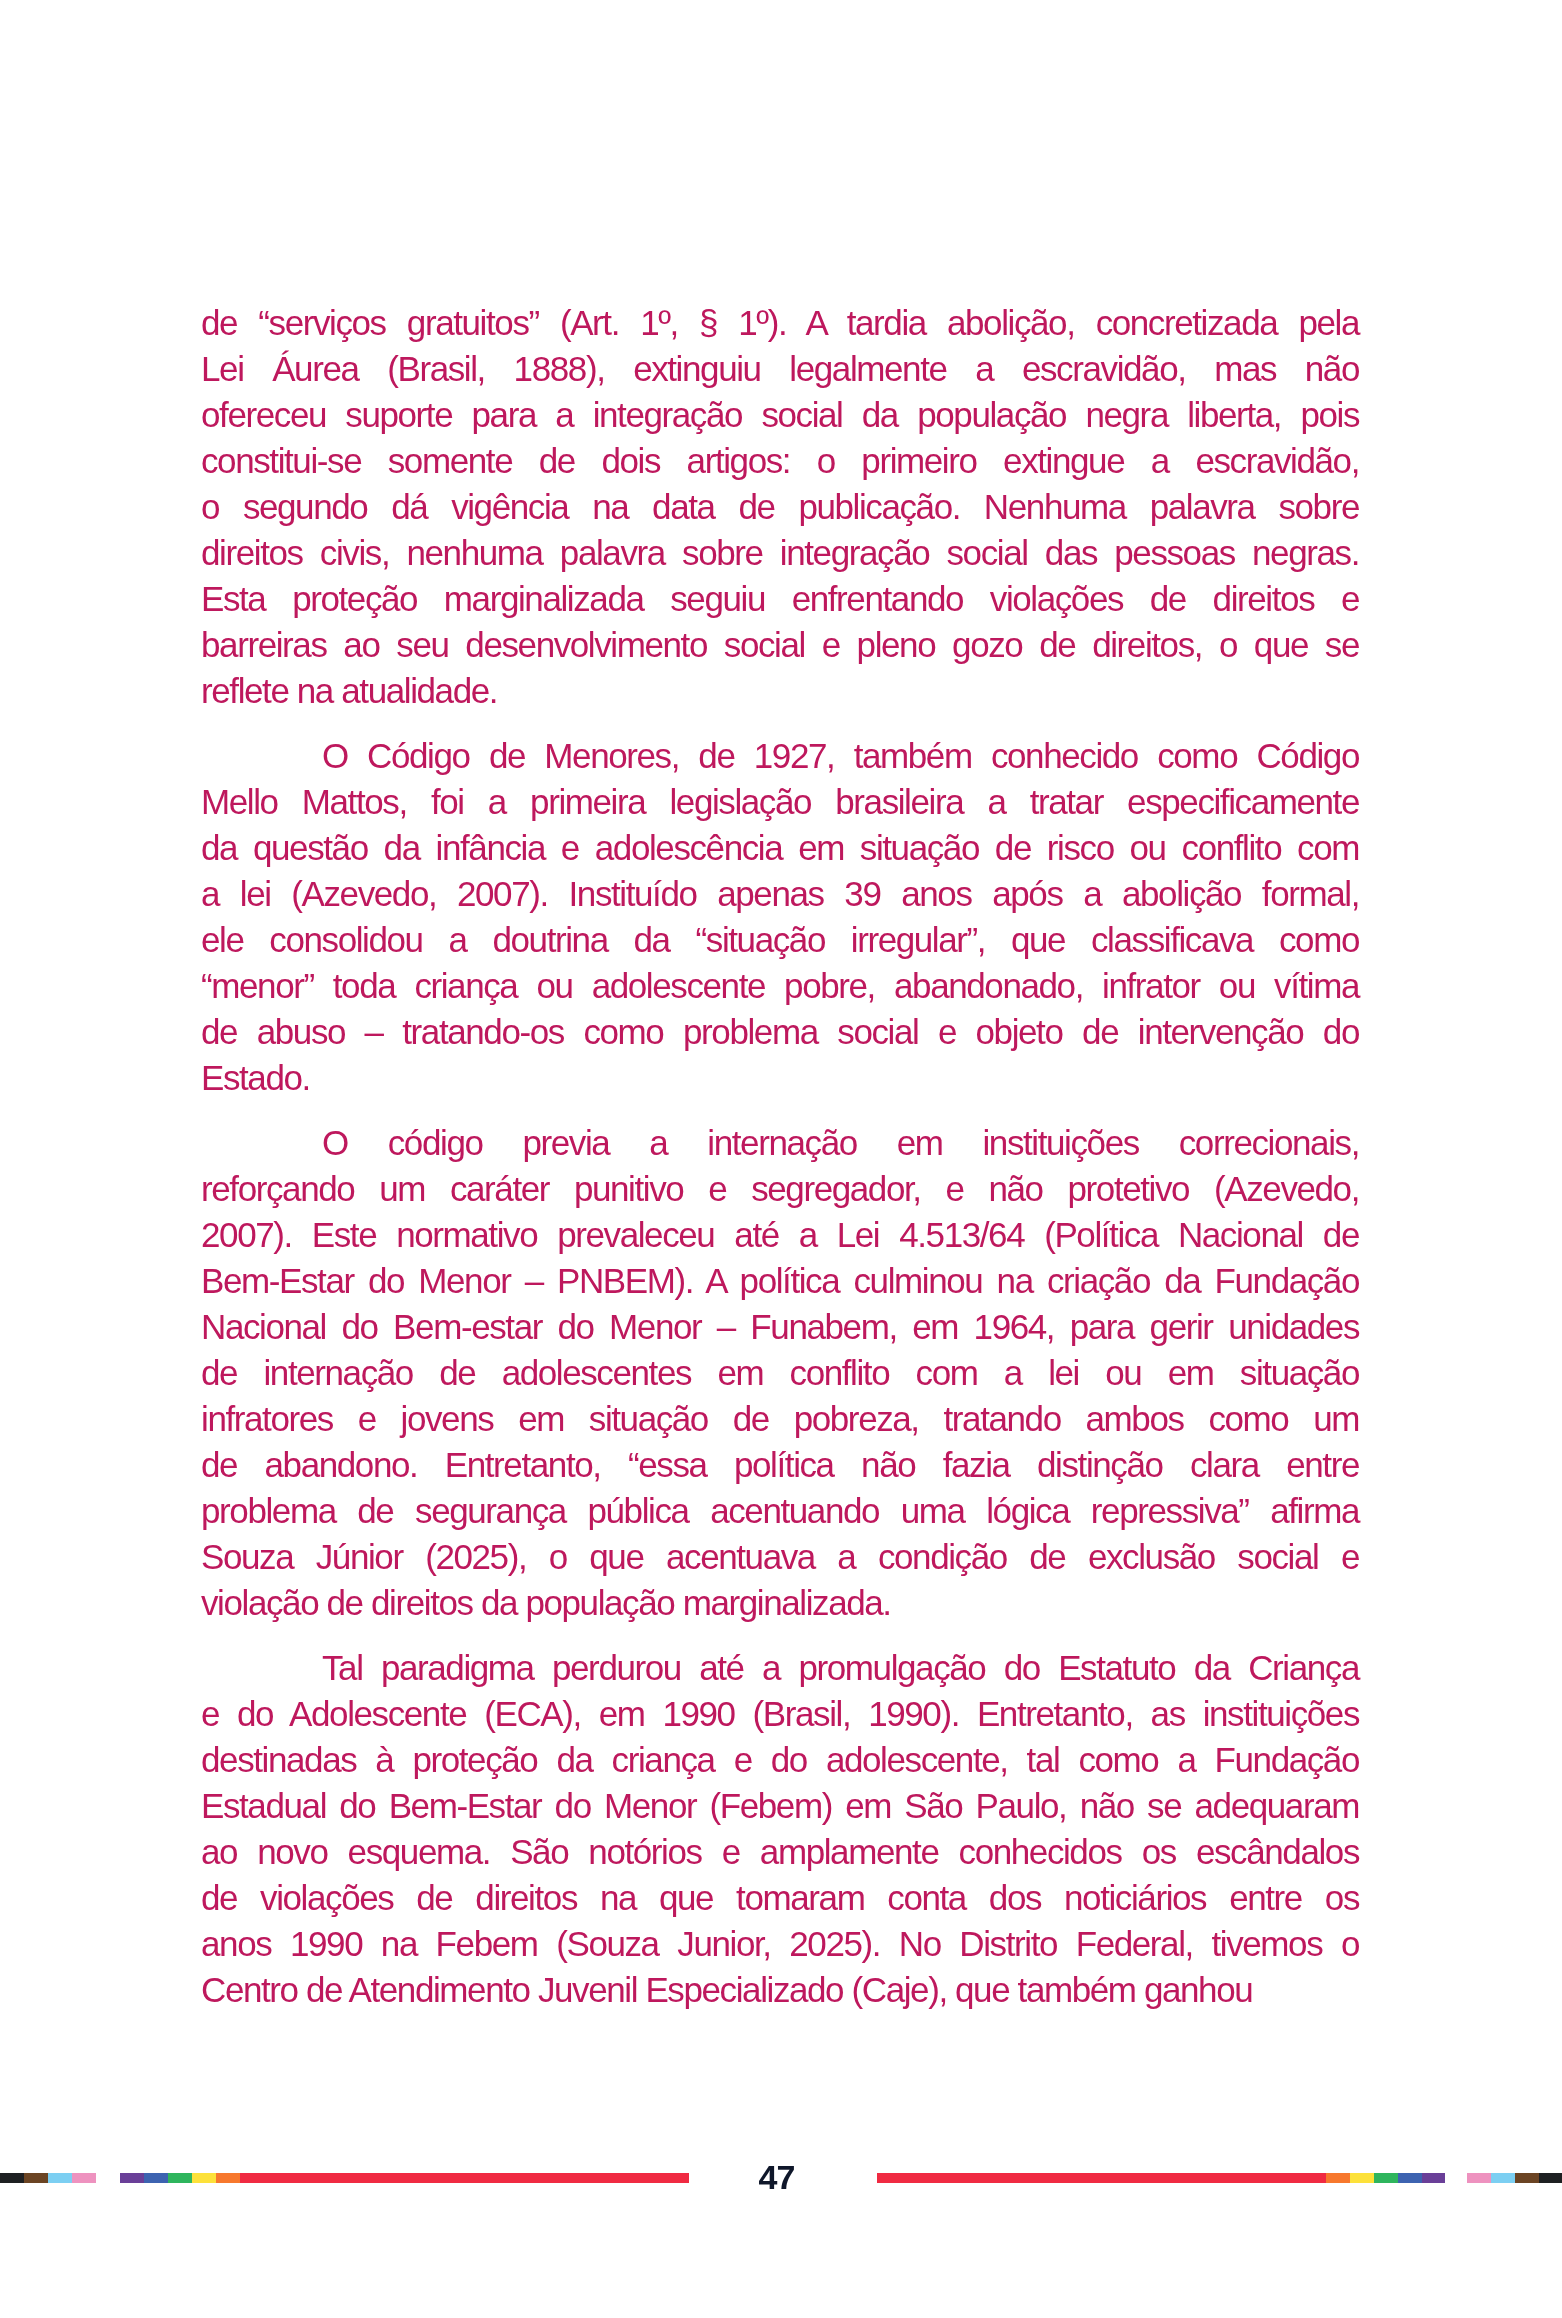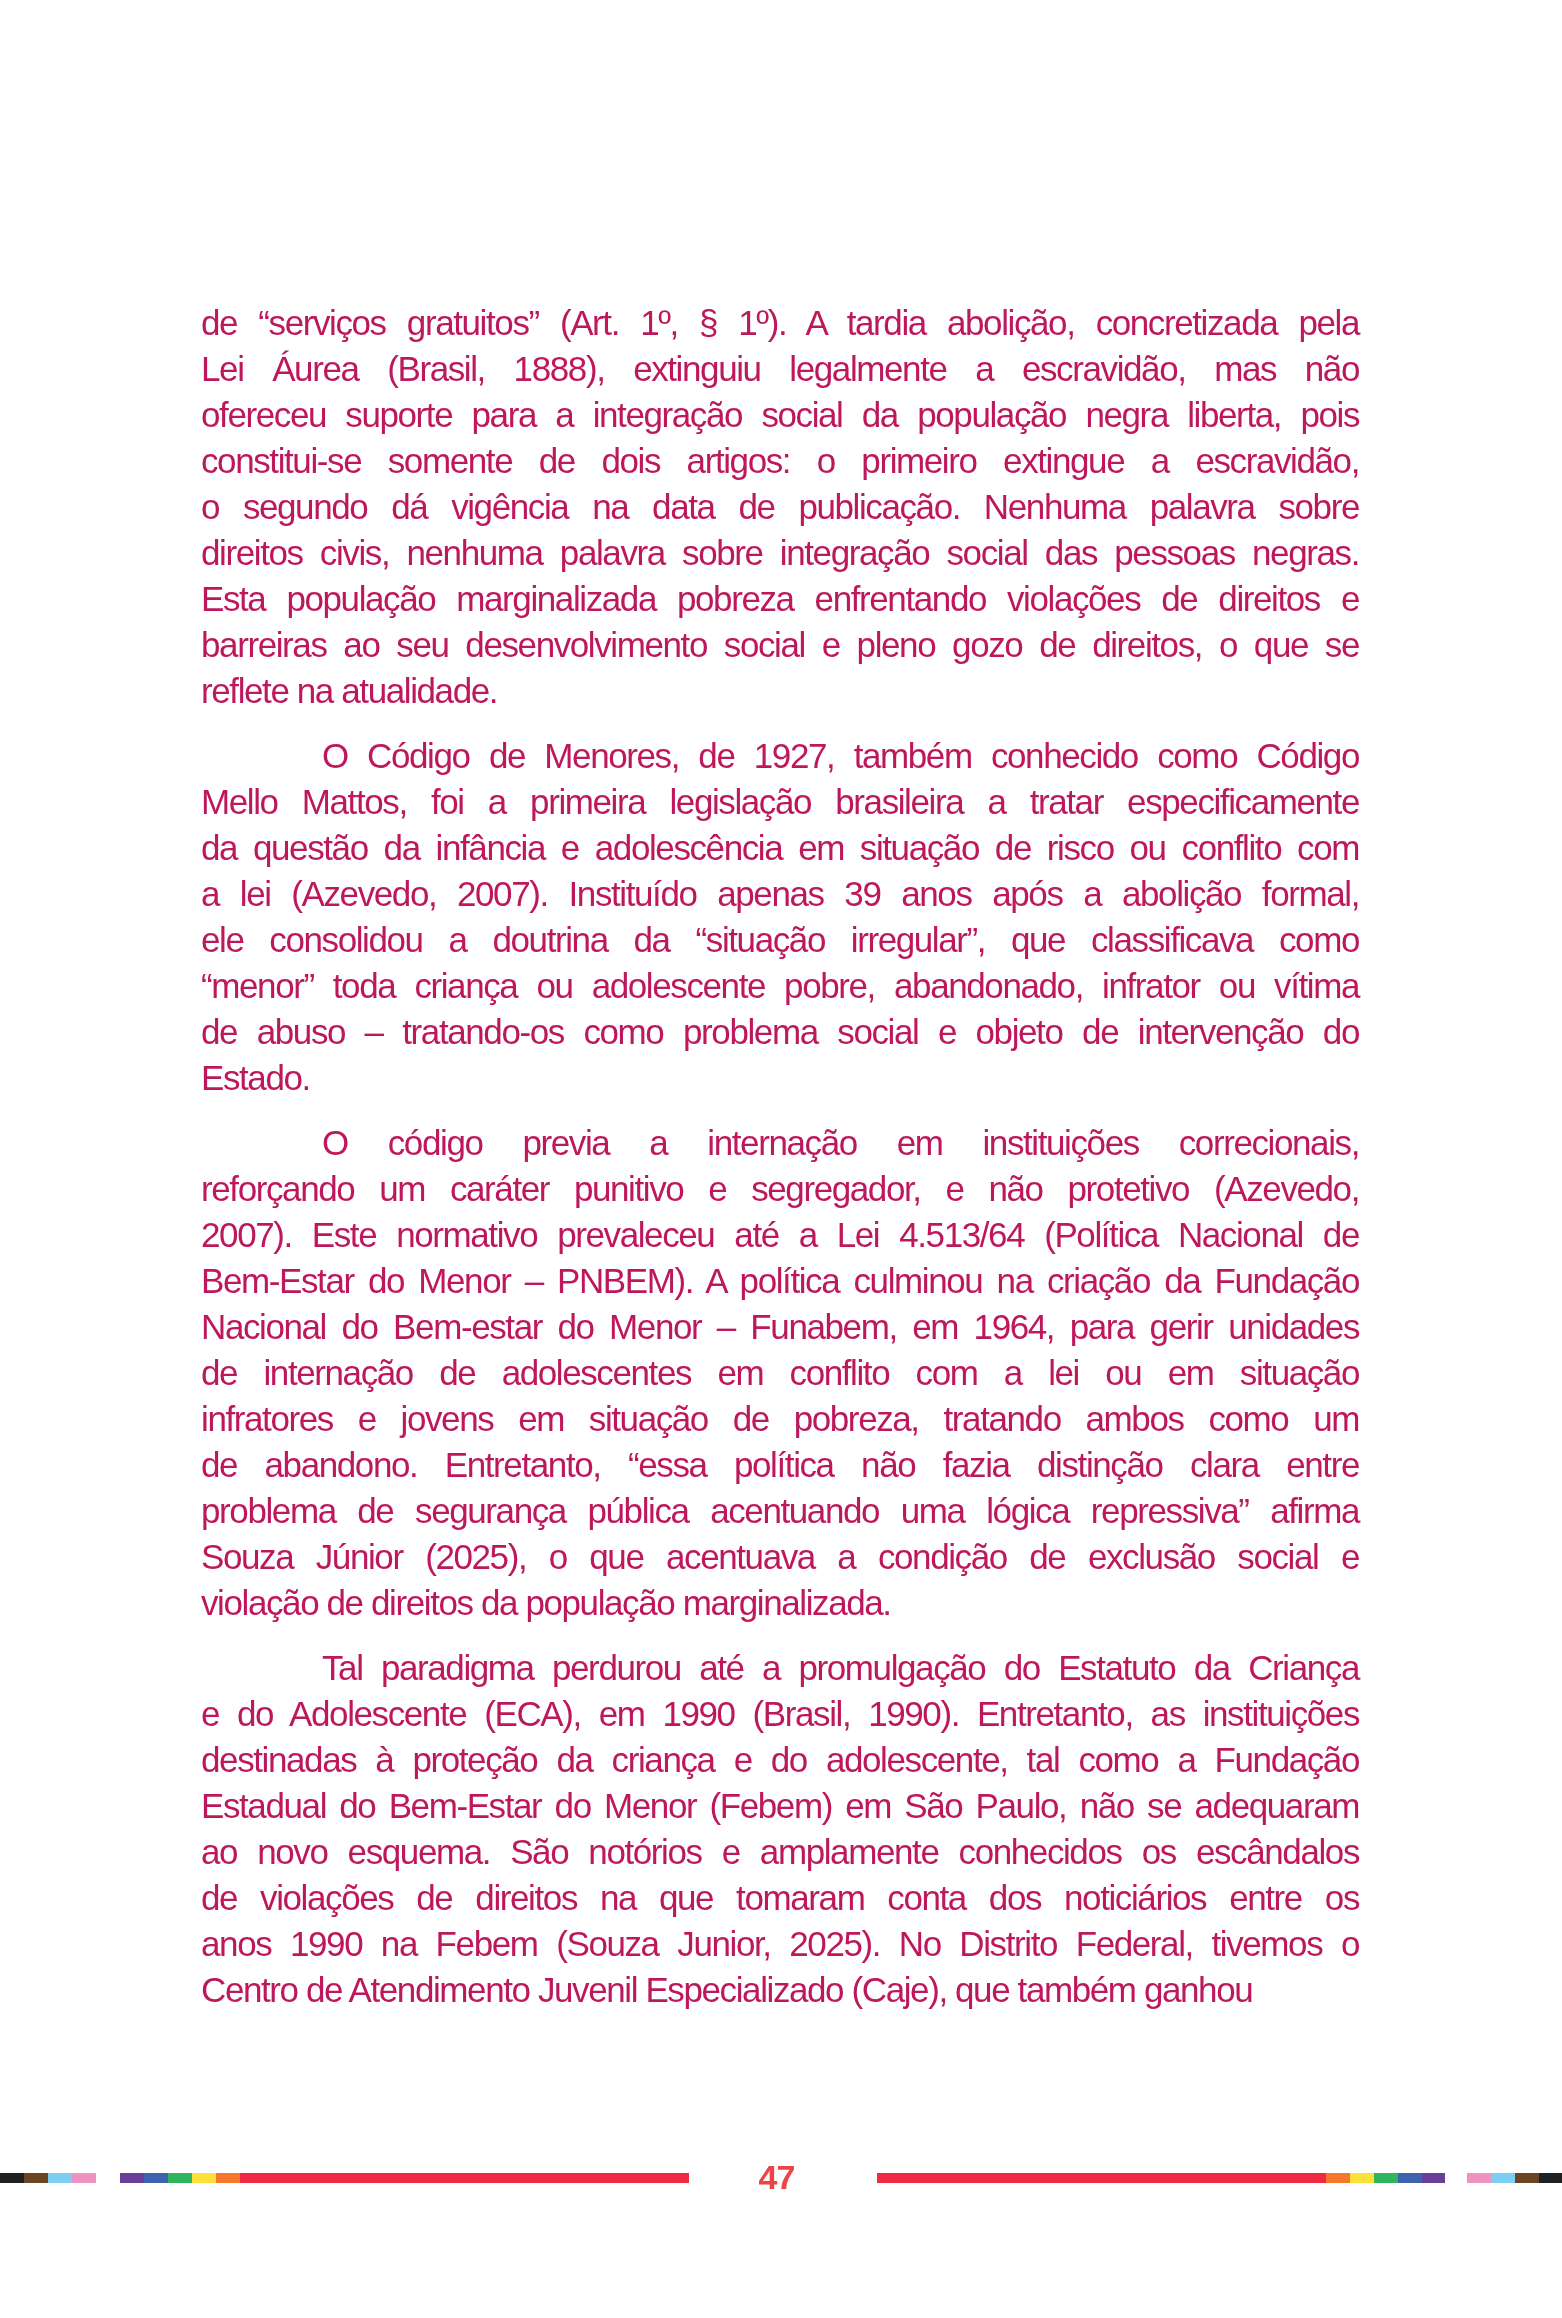--- a/index.html
+++ b/index.html
@@ -22,36 +22,36 @@
     display: inline-block; width: 100%;
     text-align: justify; text-align-last: justify;
     letter-spacing: -1.4px; word-spacing: 0px;
   }
   .line.last .inner { text-align-last: left; }
   .footer { position: absolute; left: 0; top: 2163px; width: 1563px; height: 34px; }
   .bar { position: absolute; top: 10.2px; height: 10.2px; }
   .page-number {
     position: absolute; left: 751px; top: -5.1px; width: 51px; text-align: center;
     font-family: "Liberation Sans", sans-serif; font-weight: bold; font-size: 34px;
-    color: #ef4444; letter-spacing: -0.9px;
+    color: #0f172a; letter-spacing: -0.9px;
   }
 </style>
 </head>
 <body>
 
 <div class="page">
   <div class="text-block" id="text-block">
       <div class="para">
         <div class="line"><span class="inner" style="width: 1158px; display: inline-block;">de “serviços gratuitos” (Art. 1º, § 1º). A tardia abolição, concretizada pela</span></div>
         <div class="line"><span class="inner" style="width: 1158px; display: inline-block;">Lei Áurea (Brasil, 1888), extinguiu legalmente a escravidão, mas não</span></div>
         <div class="line"><span class="inner" style="width: 1158px; display: inline-block;">ofereceu suporte para a integração social da população negra liberta, pois</span></div>
         <div class="line"><span class="inner" style="width: 1158px; display: inline-block;">constitui-se somente de dois artigos: o primeiro extingue a escravidão,</span></div>
         <div class="line"><span class="inner" style="width: 1158px; display: inline-block;">o segundo dá vigência na data de publicação. Nenhuma palavra sobre</span></div>
         <div class="line"><span class="inner" style="width: 1158px; display: inline-block;">direitos civis, nenhuma palavra sobre integração social das pessoas negras.</span></div>
-        <div class="line"><span class="inner" style="width: 1158px; display: inline-block;">Esta população marginalizada pobreza enfrentando violações de direitos e</span></div>
+        <div class="line"><span class="inner" style="width: 1158px; display: inline-block;">Esta proteção marginalizada seguiu enfrentando violações de direitos e</span></div>
         <div class="line"><span class="inner" style="width: 1158px; display: inline-block;">barreiras ao seu desenvolvimento social e pleno gozo de direitos, o que se</span></div>
         <div class="line last"><span class="inner" style="width: auto; display: inline-block;">reflete na atualidade.</span></div>
       </div>
       <div class="para">
         <div class="line indent"><span class="inner" style="width: 1037px; display: inline-block;">O Código de Menores, de 1927, também conhecido como Código</span></div>
         <div class="line"><span class="inner" style="width: 1158px; display: inline-block;">Mello Mattos, foi a primeira legislação brasileira a tratar especificamente</span></div>
         <div class="line"><span class="inner" style="width: 1158px; display: inline-block;">da questão da infância e adolescência em situação de risco ou conflito com</span></div>
         <div class="line"><span class="inner" style="width: 1158px; display: inline-block;">a lei (Azevedo, 2007). Instituído apenas 39 anos após a abolição formal,</span></div>
         <div class="line"><span class="inner" style="width: 1158px; display: inline-block;">ele consolidou a doutrina da “situação irregular”, que classificava como</span></div>
         <div class="line"><span class="inner" style="width: 1158px; display: inline-block;">“menor” toda criança ou adolescente pobre, abandonado, infrator ou vítima</span></div>

